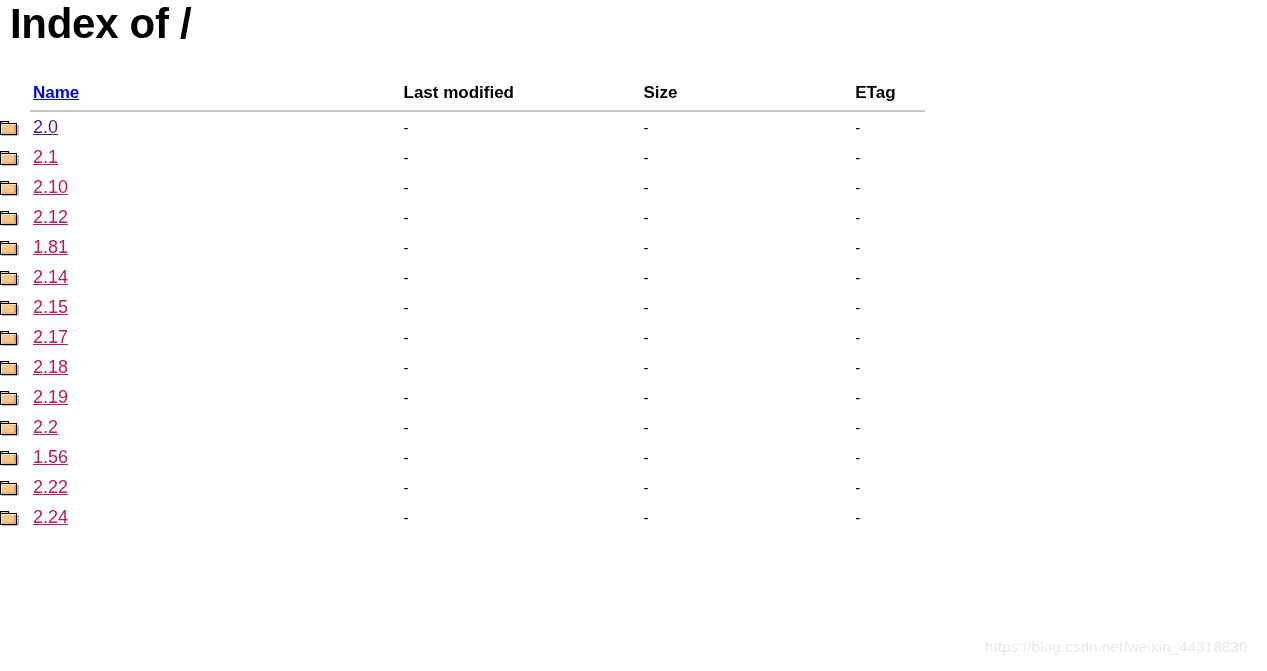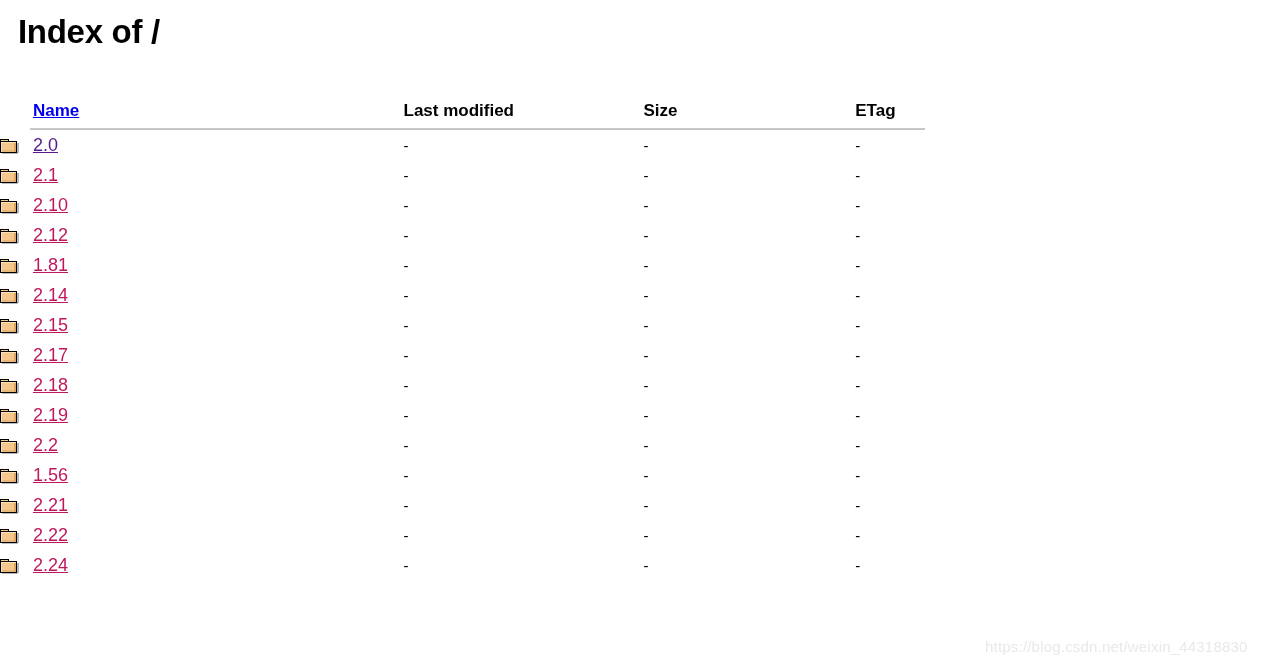--- a/index.html
+++ b/index.html
@@ -15,33 +15,33 @@
     overflow: hidden;
     font-family: "Liberation Sans", sans-serif;
     color: #000000;
   }
 
   
   .page-title {
     position: absolute;
     left: 10px;
     top: 2px;
-    font-size: 33px;
+    font-size: 42px;
     font-weight: bold;
     letter-spacing: -0.3px;
     line-height: 44px;
-    margin: 8px;
+    margin: 0;
     white-space: nowrap;
   }
 
   
   .listing {
     position: absolute;
     left: 0;
-    top: 96px;
+    top: 78px;
     width: 1267px;
     border-collapse: collapse;
     font-size: 17px;
   }
   .listing th,
   .listing td {
     padding: 0;
     margin: 0;
     vertical-align: middle;
     white-space: nowrap;
@@ -381,38 +381,20 @@
               <rect x="1" y="2" width="7" height="2" fill="#F5C78D"></rect>
               <rect x="0" y="3" width="17" height="12" fill="#000000"></rect>
               <rect x="1" y="4" width="15" height="10" fill="#F5C78D"></rect>
               <rect x="1" y="4" width="15" height="1" fill="#FBE0BE"></rect>
               <rect x="1" y="4" width="1" height="10" fill="#FBE0BE"></rect>
               <rect x="14" y="5" width="2" height="9" fill="#E0A863"></rect>
               <rect x="2" y="12" width="12" height="2" fill="#E8B677"></rect>
               <rect x="17" y="5" width="2" height="10" fill="#b9b9b9"></rect>
               <rect x="2" y="15" width="16" height="1" fill="#b9b9b9"></rect>
             </svg></span></td>
-        <td class="cell-name"><a href="#" class="entry-link">2.21</a></td>
-        <td class="cell-mod">-</td>
-        <td class="cell-size">-</td>
-        <td class="cell-etag">-</td>
-      </tr>
-      <tr>
-        <td class="cell-icon"><span class="folder-icon"><svg width="20" height="16" viewBox="0 0 20 16" xmlns="http://www.w3.org/2000/svg" shape-rendering="crispEdges">
-              <rect x="0" y="1" width="9" height="3" fill="#000000"></rect>
-              <rect x="1" y="2" width="7" height="2" fill="#F5C78D"></rect>
-              <rect x="0" y="3" width="17" height="12" fill="#000000"></rect>
-              <rect x="1" y="4" width="15" height="10" fill="#F5C78D"></rect>
-              <rect x="1" y="4" width="15" height="1" fill="#FBE0BE"></rect>
-              <rect x="1" y="4" width="1" height="10" fill="#FBE0BE"></rect>
-              <rect x="14" y="5" width="2" height="9" fill="#E0A863"></rect>
-              <rect x="2" y="12" width="12" height="2" fill="#E8B677"></rect>
-              <rect x="17" y="5" width="2" height="10" fill="#b9b9b9"></rect>
-              <rect x="2" y="15" width="16" height="1" fill="#b9b9b9"></rect>
-            </svg></span></td>
         <td class="cell-name"><a href="#" class="entry-link">2.22</a></td>
         <td class="cell-mod">-</td>
         <td class="cell-size">-</td>
         <td class="cell-etag">-</td>
       </tr>
       <tr>
         <td class="cell-icon"><span class="folder-icon"><svg width="20" height="16" viewBox="0 0 20 16" xmlns="http://www.w3.org/2000/svg" shape-rendering="crispEdges">
               <rect x="0" y="1" width="9" height="3" fill="#000000"></rect>
               <rect x="1" y="2" width="7" height="2" fill="#F5C78D"></rect>
               <rect x="0" y="3" width="17" height="12" fill="#000000"></rect>

